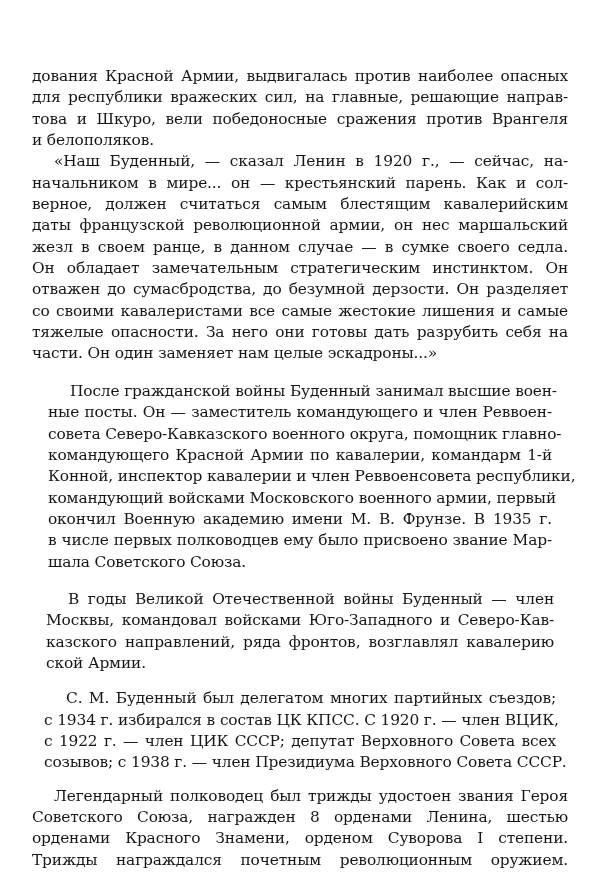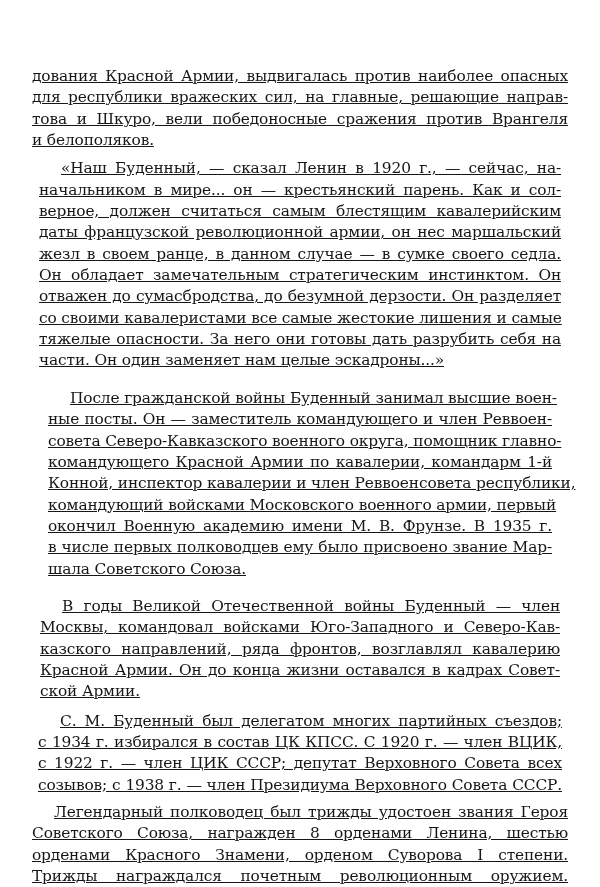--- a/index.html
+++ b/index.html
@@ -24,42 +24,41 @@
       line-height: 21.35px;
       letter-spacing: -0.15px;
     }
     .line {
       display: block;
       white-space: nowrap;
       text-align: justify;
       text-align-last: justify;
       height: 21.35px;
       overflow: visible;
-      text-decoration: underline;
     }
     .line.last {
       text-align-last: left;
     }
     .line.indent {
       padding-left: 22px;
     }
   </style>
 </head>
 <body>
 
 <div class="page">
 
   <p style="margin:0">
     <span class="line">дования Красной Армии, выдвигалась против наиболее опасных</span>
     <span class="line">для республики вражеских сил, на главные, решающие направ-</span>
     <span class="line">това и Шкуро, вели победоносные сражения против Врангеля</span>
     <span class="line last">и белополяков.</span>
   </p>
 
-  <p style="margin:7px">
+  <p style="margin:0">
     <span class="line indent">«Наш Буденный, — сказал Ленин в 1920 г., — сейчас, на-</span>
     <span class="line">начальником в мире... он — крестьянский парень. Как и сол-</span>
     <span class="line">верное, должен считаться самым блестящим кавалерийским</span>
     <span class="line">даты французской революционной армии, он нес маршальский</span>
     <span class="line">жезл в своем ранце, в данном случае — в сумке своего седла.</span>
     <span class="line">Он обладает замечательным стратегическим инстинктом. Он</span>
     <span class="line">отважен до сумасбродства, до безумной дерзости. Он разделяет</span>
     <span class="line">со своими кавалеристами все самые жестокие лишения и самые</span>
     <span class="line">тяжелые опасности. За него они готовы дать разрубить себя на</span>
     <span class="line last">части. Он один заменяет нам целые эскадроны...»</span>
@@ -70,29 +69,28 @@
     <span class="line">ные посты. Он — заместитель командующего и член Реввоен-</span>
     <span class="line">совета Северо-Кавказского военного округа, помощник главно-</span>
     <span class="line">командующего Красной Армии по кавалерии, командарм 1-й</span>
     <span class="line">Конной, инспектор кавалерии и член Реввоенсовета республики,</span>
     <span class="line">командующий войсками Московского военного армии, первый</span>
     <span class="line">окончил Военную академию имени М. В. Фрунзе. В 1935 г.</span>
     <span class="line">в числе первых полководцев ему было присвоено звание Мар-</span>
     <span class="line last">шала Советского Союза.</span>
   </p>
 
-  <p style="margin:8px">
+  <p style="margin:14px">
     <span class="line indent">В годы Великой Отечественной войны Буденный — член</span>
     <span class="line">Москвы, командовал войсками Юго-Западного и Северо-Кав-</span>
     <span class="line">казского направлений, ряда фронтов, возглавлял кавалерию</span>
-    <span class="line">Красной Армии. Он до конца жизни оставался в кадрах Совет-</span>
     <span class="line last">ской Армии.</span>
   </p>
 
-  <p style="margin:6px">
+  <p style="margin:12px">
     <span class="line indent">С. М. Буденный был делегатом многих партийных съездов;</span>
     <span class="line">с 1934 г. избирался в состав ЦК КПСС. С 1920 г. — член ВЦИК,</span>
     <span class="line">с 1922 г. — член ЦИК СССР; депутат Верховного Совета всех</span>
     <span class="line">созывов; с 1938 г. — член Президиума Верховного Совета СССР.</span>
   </p>
 
   <p style="margin:0">
     <span class="line indent">Легендарный полководец был трижды удостоен звания Героя</span>
     <span class="line">Советского Союза, награжден 8 орденами Ленина, шестью</span>
     <span class="line">орденами Красного Знамени, орденом Суворова I степени.</span>

